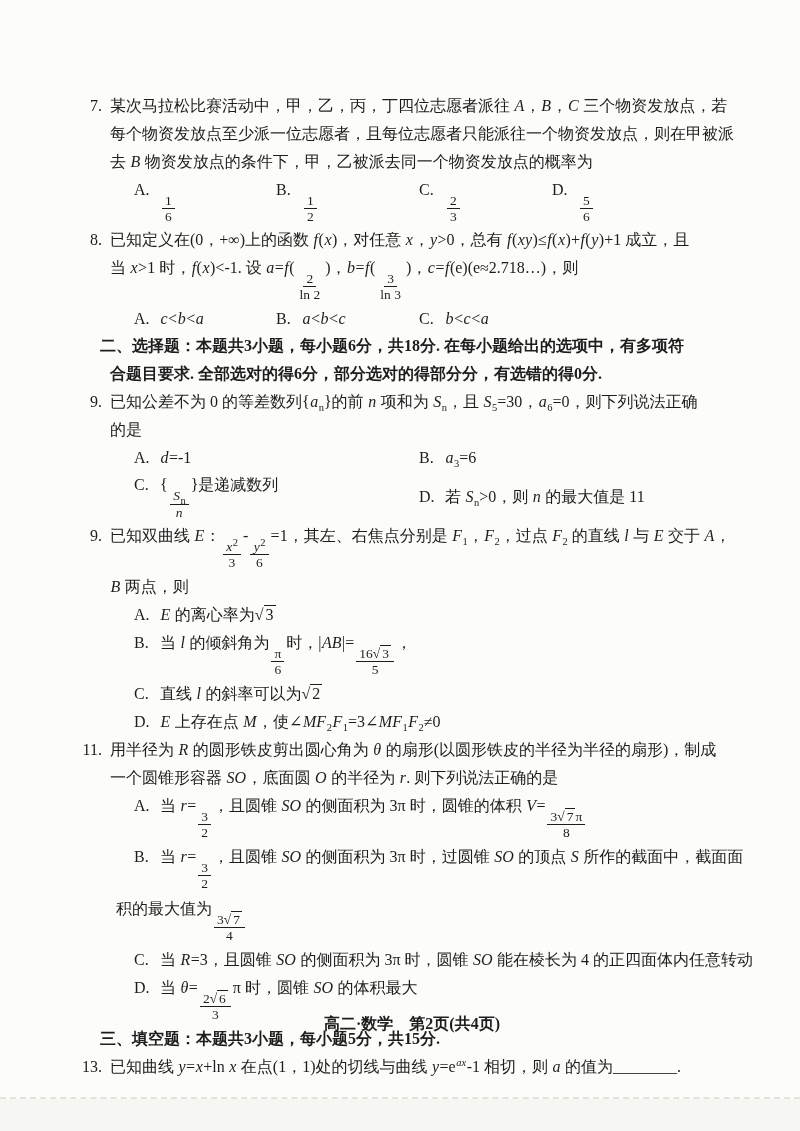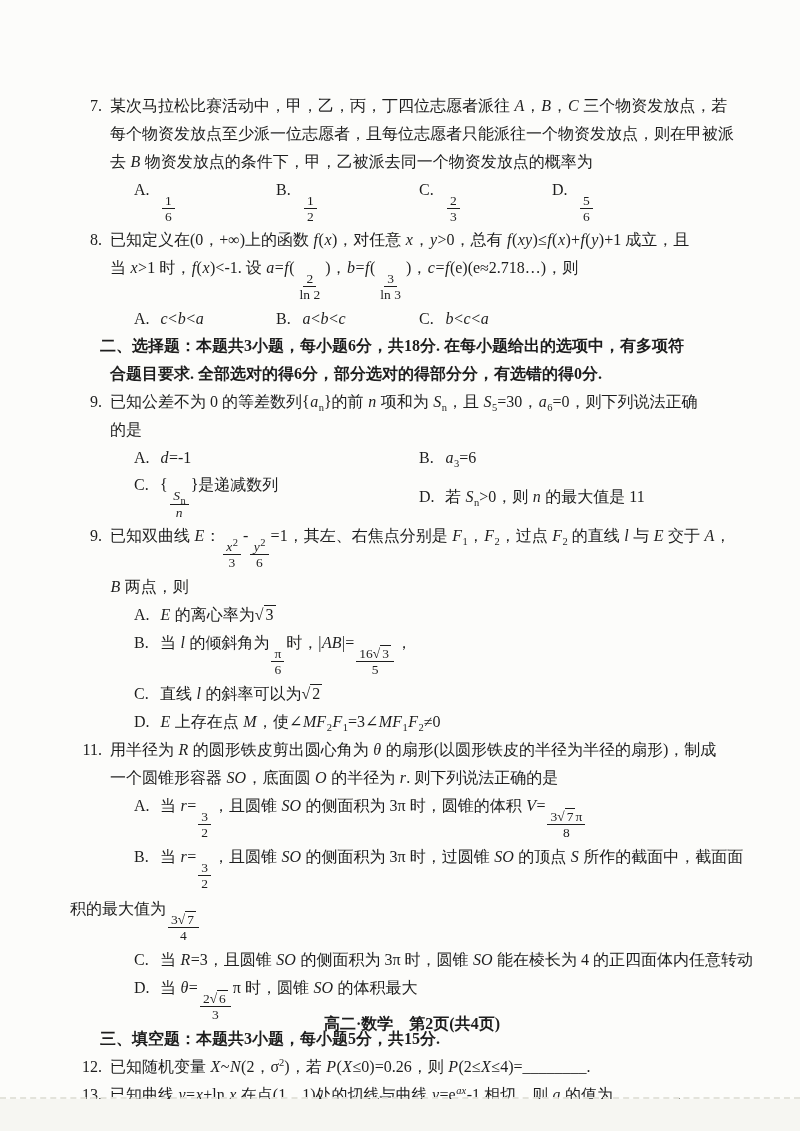--- a/index.html
+++ b/index.html
@@ -10,21 +10,21 @@
   }
   .content{position:absolute;top:94px;left:0;width:800px;}
   .line{position:relative;padding-left:110px;padding-right:46px;font-size:16px;line-height:24px;margin-bottom:4px;}
   .qnum{position:absolute;left:56px;width:46px;text-align:right;}
   .head{font-weight:bold;padding-left:100px;padding-right:46px;font-size:16px;line-height:24px;margin-bottom:4px;}
   .head2{font-weight:bold;padding-left:110px;padding-right:46px;font-size:16px;line-height:24px;margin-bottom:4px;}
   .optrow{display:grid;margin:3px 30px 3px 134px;font-size:16px;line-height:24px;align-items:center;}
   .cols4{grid-template-columns:142px 143px 133px 1fr;}
   .cols2{grid-template-columns:285px 1fr;}
   .optline{padding-left:134px;padding-right:36px;font-size:16px;line-height:24px;margin:3px 0 4px 0;}
-  .cont{padding-left:70px;padding-right:36px;font-size:16px;line-height:24px;margin:3px 0 4px 0;}
+  .cont{padding-left:116px;padding-right:36px;font-size:16px;line-height:24px;margin:3px 0 4px 0;}
   .olabel{display:inline-block;min-width:26px;}
   .fr{display:inline-flex;flex-direction:column;align-items:center;vertical-align:-10px;margin:1px 2px;font-size:13.5px;line-height:1.12;}
   .fn{border-bottom:1px solid currentColor;padding:0 3px;}
   .fd{padding:0 3px;}
   sub.sb{font-size:10.5px;line-height:0;}
   sup.sp{font-size:10.5px;line-height:0;}
   .rt{white-space:nowrap;}
   .rc{border-top:1px solid currentColor;padding:0 2px;}
   i{font-style:italic;padding:0 .5px;}
   .footer{position:absolute;top:1014px;left:12px;width:100%;text-align:center;font-weight:bold;font-size:16px;}
@@ -119,19 +119,18 @@
       <div class="cont">积的最大值为<span class="fr">
           <span class="fn">3<span class="rt"><span>√</span><span class="rc">7</span></span></span>
           <span class="fd">4</span>
         </span></div>
       <div class="optline"><span class="olabel">C.</span><span>当 <i>R</i>=3，且圆锥 <i>SO</i> 的侧面积为 3π 时，圆锥 <i>SO</i> 能在棱长为 4 的正四面体内任意转动</span></div>
       <div class="optline"><span class="olabel">D.</span><span>当 <i>θ</i>=<span class="fr">
             <span class="fn">2<span class="rt"><span>√</span><span class="rc">6</span></span></span>
             <span class="fd">3</span>
           </span>π 时，圆锥 <i>SO</i> 的体积最大</span></div>
       <div class="head">三、填空题：本题共3小题，每小题5分，共15分.</div>
-      <div class="line"><span class="qnum">12.</span><span>已知随机变量 <i>X</i>~<i>N</i>(2，σ<sup class="sp">2</sup>)，若 <i>P</i>(<i>X</i>≤0)=0.26，则 <i>P</i>(2≤<i>X</i>≤4)=________.</span></div>
       <div class="line"><span class="qnum">13.</span><span>已知曲线 <i>y</i>=<i>x</i>+ln <i>x</i> 在点(1，1)处的切线与曲线 <i>y</i>=e<sup class="sp"><i>ax</i></sup>-1 相切，则 <i>a</i> 的值为________.</span></div>
     </div>
   <div class="footer">高二·数学　第2页(共4页)</div>
   <div class="edge"></div>
   <div class="below"></div>
 </div>
 
 </body></html>

